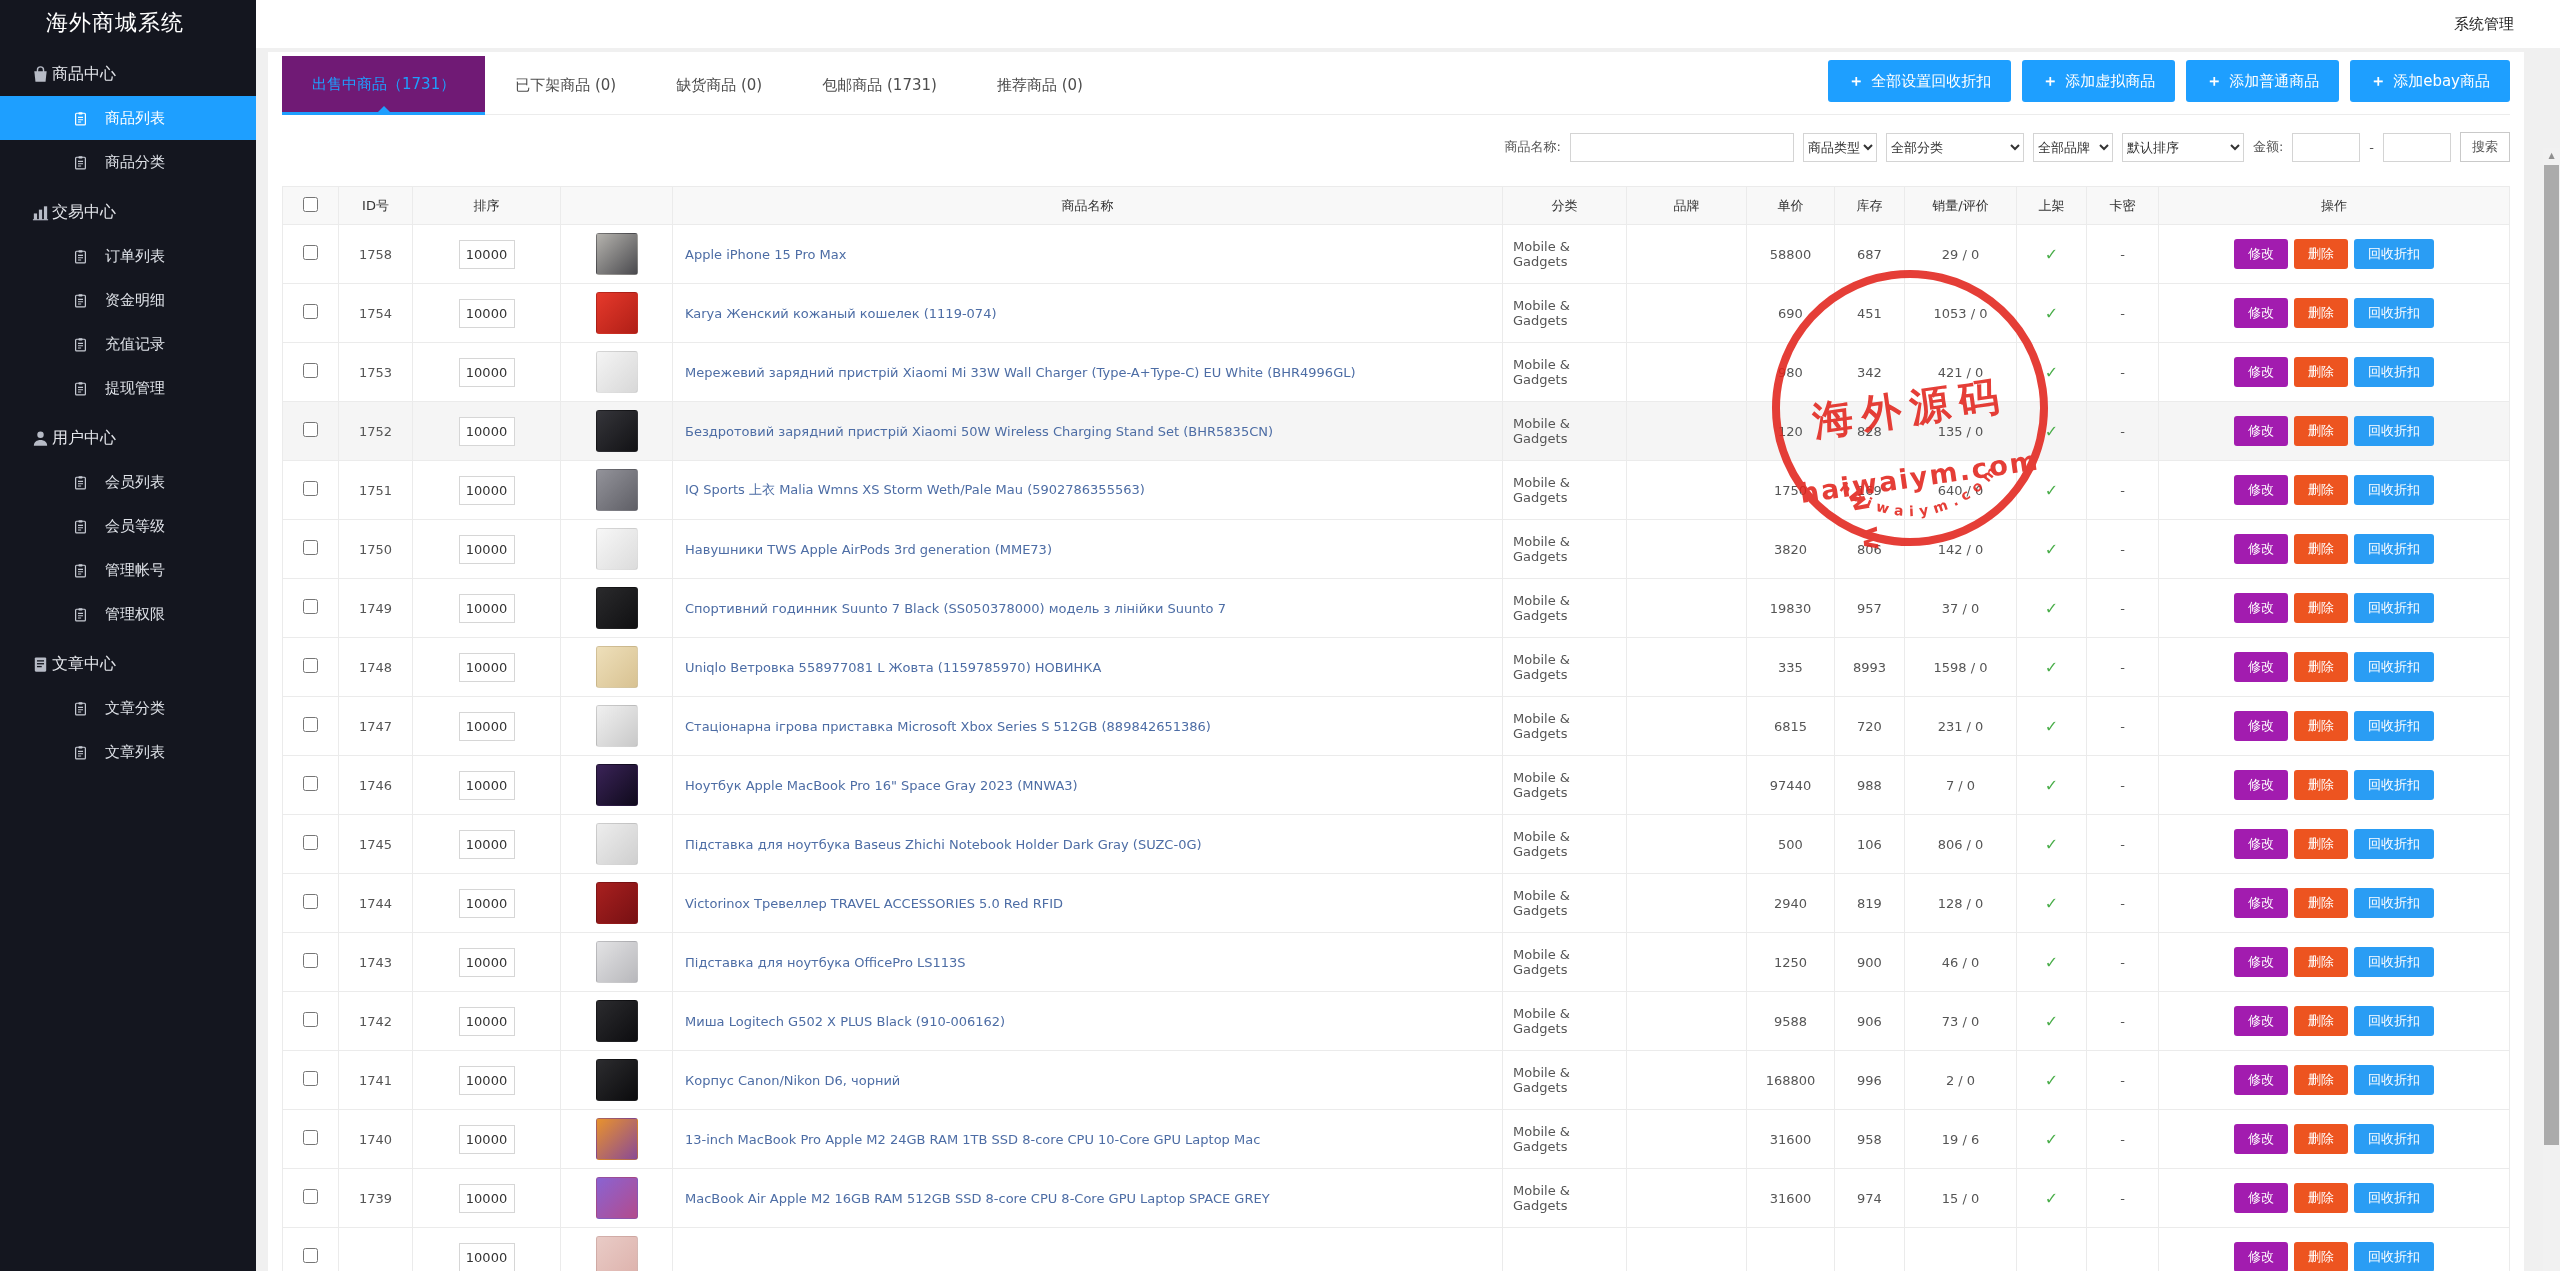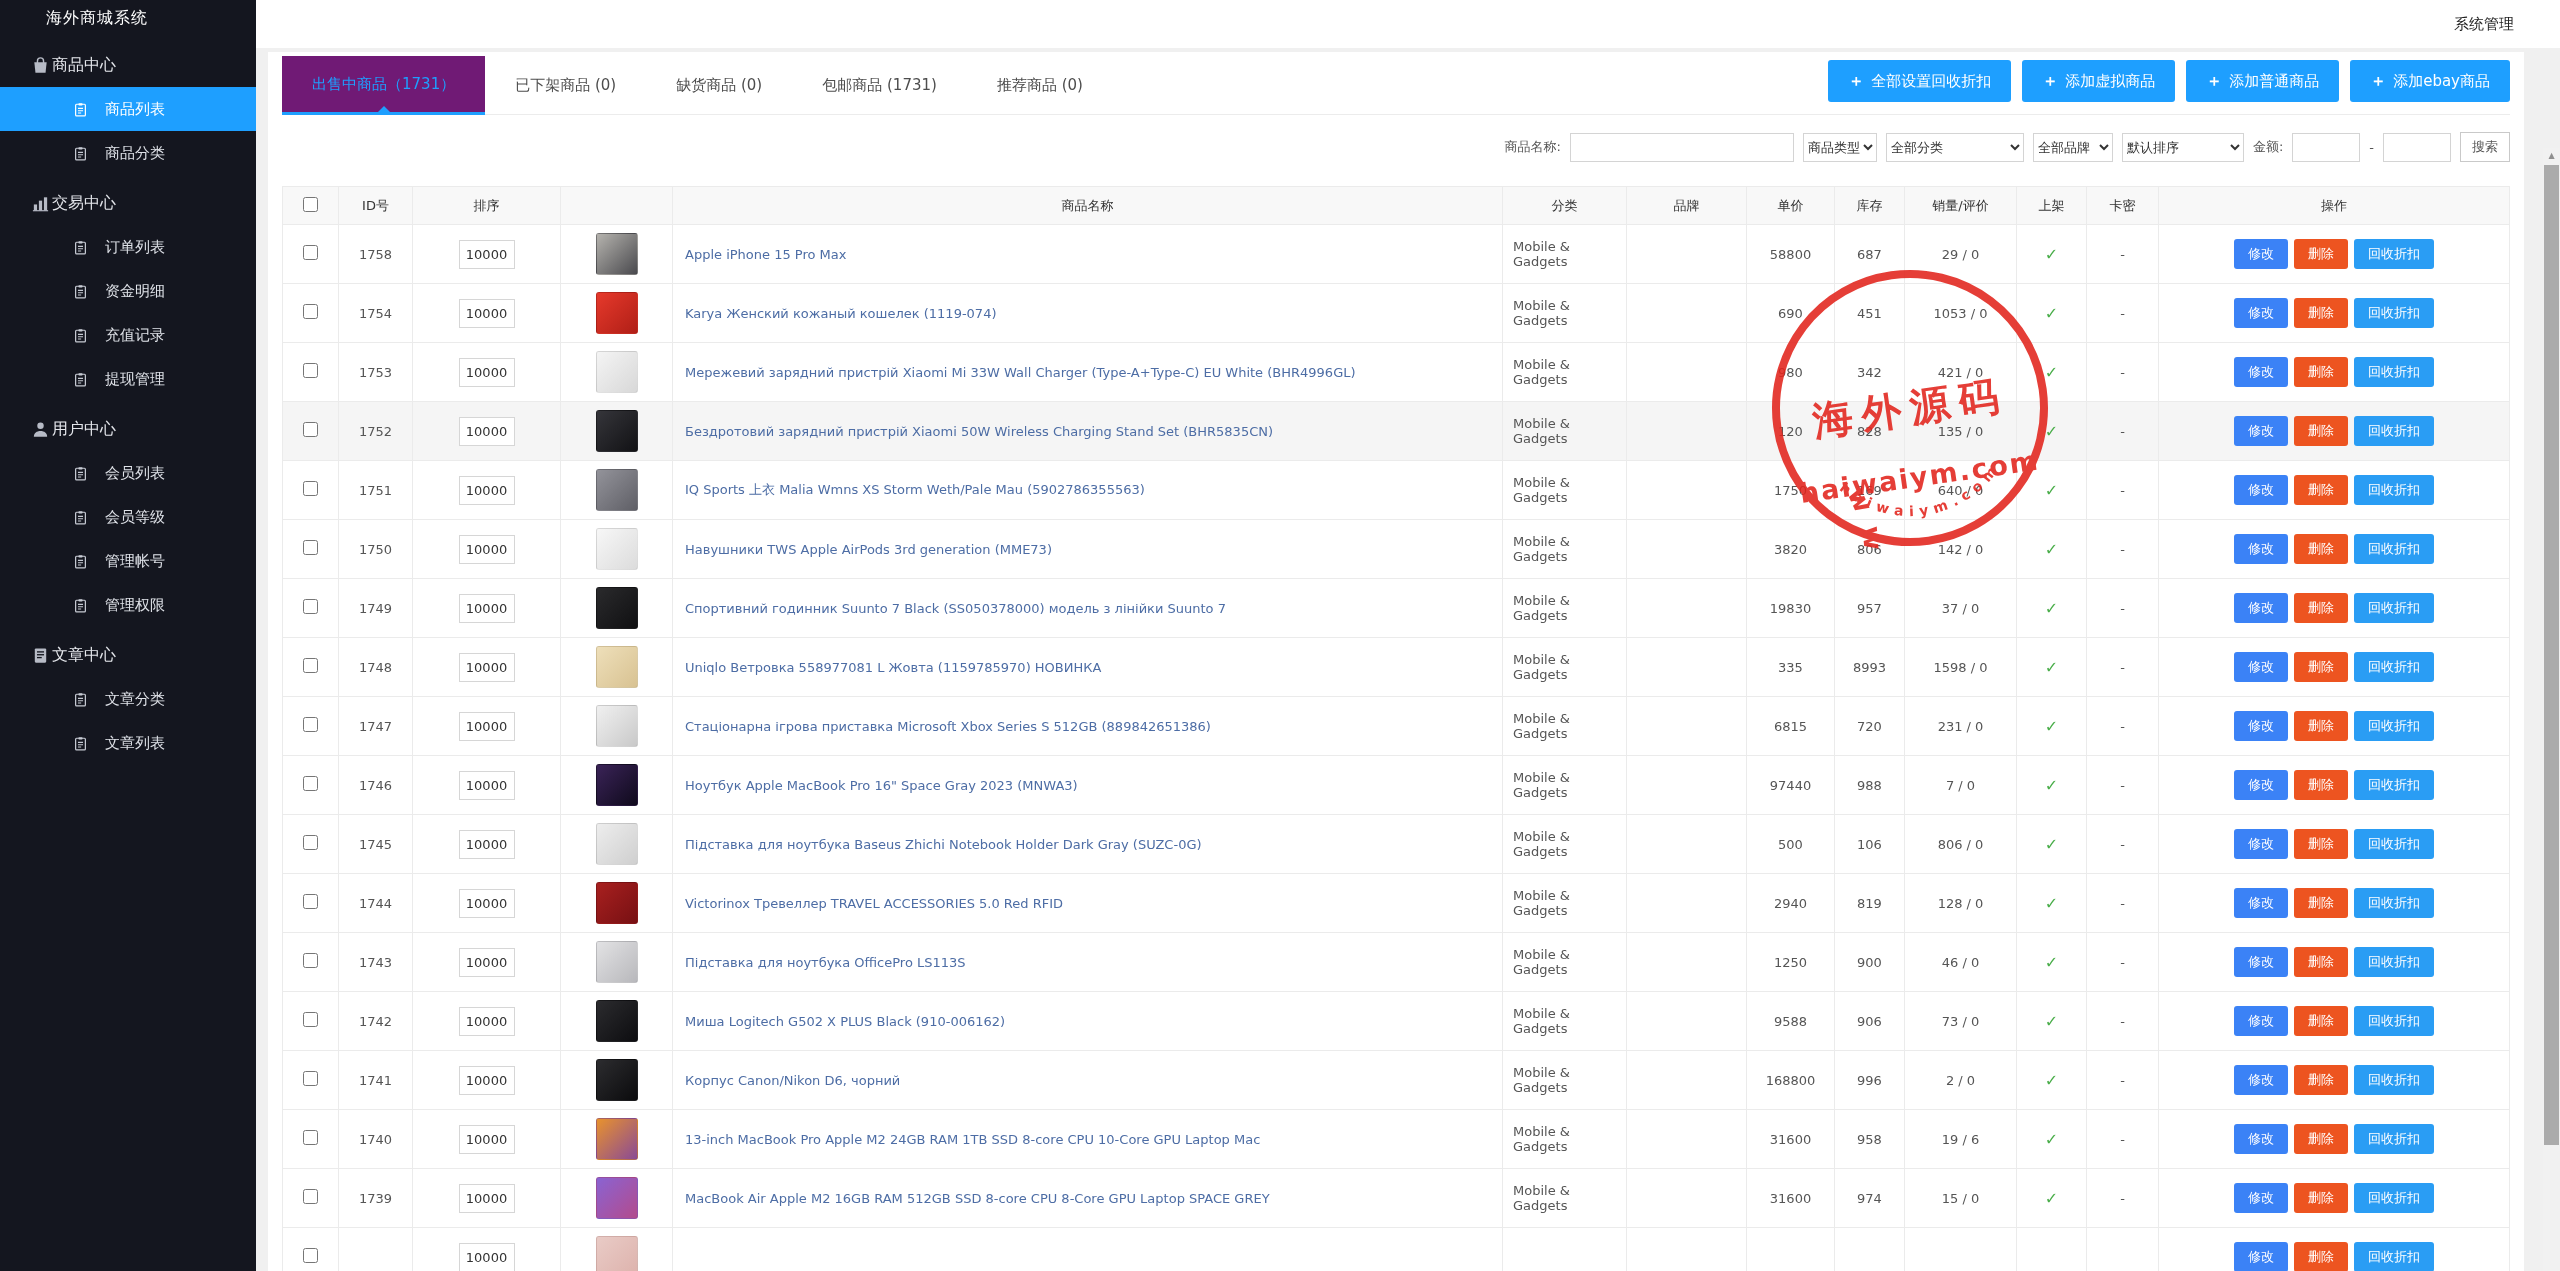--- a/index.html
+++ b/index.html
@@ -1,20 +1,20 @@
 <!DOCTYPE html>
 <html><head>
 <meta charset="utf-8">
 <style>
 *{margin:0;padding:0;box-sizing:border-box}
 html,body{width:2560px;height:1271px;overflow:hidden}
 body{position:relative;background:#f0f0f0;font-family:"DejaVu Sans","Liberation Sans",sans-serif;font-size:13px;color:#555}
 
 .sidebar{position:absolute;left:0;top:0;bottom:0;width:256px;background:#14161f;z-index:50}
-.logo{color:#fff;font-size:16px;letter-spacing:1px;padding:8px 1px 8px 46px;white-space:nowrap}
+.logo{color:#fff;font-size:22px;letter-spacing:1px;padding:8px 1px 8px 46px;white-space:nowrap}
 .nav-group{margin-top:6px}
 .nav-group-title{display:flex;align-items:center;height:44px;padding-left:31px;color:#e4e6eb;font-size:16px;gap:2px;cursor:pointer}
 .gicon{width:19px;height:19px;color:#b7bbc6;display:inline-flex;flex:none}
 .gicon svg{width:100%;height:100%}
 .nav-item{display:flex;align-items:center;height:44px;padding-left:73px;color:#dfe2e8;font-size:15px;gap:17px;cursor:pointer}
 .nav-item.active{background:#1e9fff;color:#fff}
 .iicon{width:15px;height:15px;color:#c7cbd4;display:inline-flex;flex:none}
 .nav-item.active .iicon{color:#fff}
 .iicon svg{width:100%;height:100%}
 
@@ -43,21 +43,21 @@
 .grid th{height:38px;background:#f8f8f8;color:#333;font-size:13px}
 .grid td{height:59px;font-size:13px;color:#555}
 tr.hover td{background:#f5f5f5}
 .plink{color:#4d6da5;cursor:pointer;text-decoration:none;display:block;text-align:left;padding-left:12px;white-space:nowrap;overflow:hidden}
 td.cat{text-align:left;padding-left:10px}
 .sort-input{width:56px;height:29px;border:1px solid #d6d6d6;text-align:center;font-size:13px;color:#333;font-family:inherit;background:#fff}
 .thumb{width:42px;height:42px;margin:0 auto;border-radius:3px;border:1px solid rgba(0,0,0,.07)}
 .price{color:#e87c3c}
 .ck{color:#49ad49;font-size:16px;font-weight:bold}
 .abtn{display:inline-block;height:30px;line-height:30px;padding:0 14px;margin:0 3px;border:none;border-radius:3px;color:#fff;font-size:13px;cursor:pointer;font-family:inherit}
-.abtn.edit{background:#3b82f6}
+.abtn.edit{background:#a21caf}
 .abtn.del{background:#ed5420}
 .abtn.recycle{background:#2a9df4}
 input[type=checkbox]{width:15px;height:15px}
 
 .stamp{position:absolute;left:1765px;top:263px;z-index:60;pointer-events:none;opacity:.88}
 
 .scrollbar{position:absolute;right:0;top:148px;bottom:0;width:17px;background:#f1f1f1;z-index:70}
 .scroll-up{height:16px;text-align:center;line-height:15px;font-size:8px;color:#8f8f8f}
 .scroll-thumb{position:absolute;left:1px;right:1px;top:17px;height:980px;background:#ababab}
 </style>

